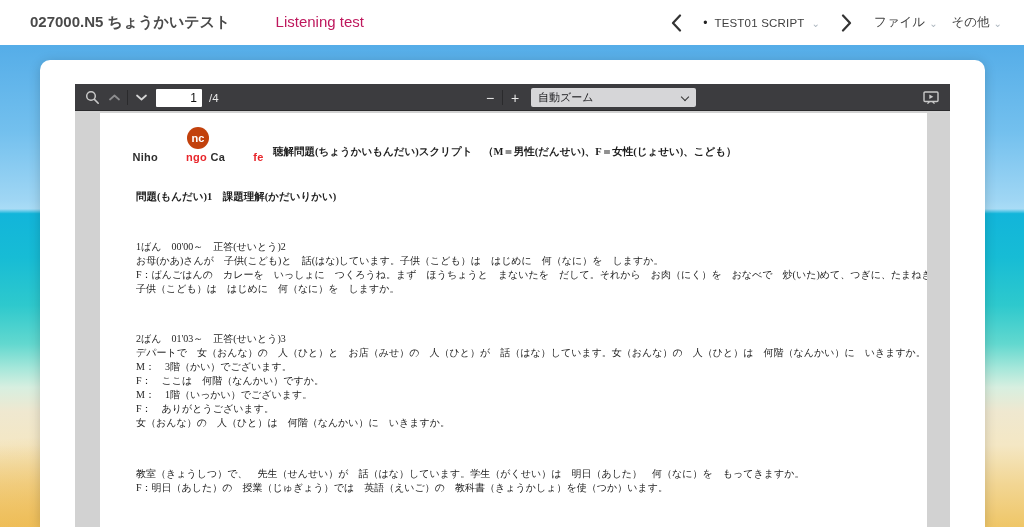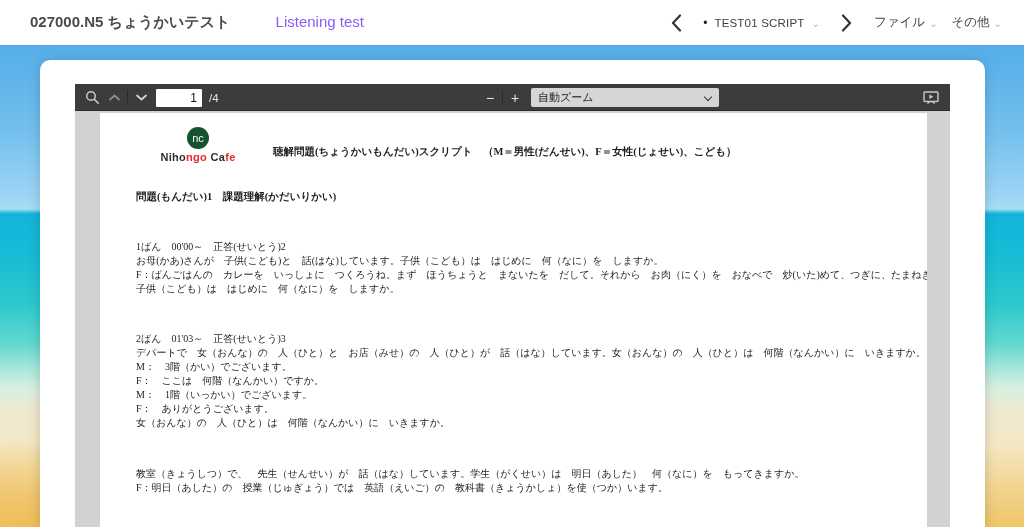--- a/index.html
+++ b/index.html
@@ -4,21 +4,21 @@
 <style>
   * { margin:0; padding:0; box-sizing:border-box; }
   html,body { width:1024px; height:527px; overflow:hidden; background:#fff;
               font-family:"Liberation Sans","DejaVu Sans",sans-serif; }
 
   
   .app-header { position:absolute; top:0; left:0; width:1024px; height:45px;
                 background:#ffffff; display:flex; align-items:center; z-index:5; }
   .app-title { margin-left:30px; font-size:15px; color:#4a4a4a; white-space:nowrap; }
   .app-title .jp { font-weight:700; }
-  .app-title .en { font-weight:400; color:#8b5cf6;padding-left:41px; }
+  .app-title .en { font-weight:400; color:#be185d;padding-left:41px; }
   .header-right { position:absolute; right:22px; top:0; height:45px;
                   display:flex; align-items:center; gap:14px; }
   .nav-chevron { width:26px; height:26px; display:flex; align-items:center; justify-content:center; cursor:pointer; }
   .script-group { display:flex; align-items:center; gap:7px; cursor:pointer; }
   .bullet { font-size:12px; color:#222; line-height:1; }
   .script-label { font-size:11.5px; color:#3f3f3f; letter-spacing:.2px; }
   .menu-item { display:flex; align-items:center; gap:4px; font-size:12.5px; color:#3f3f3f; cursor:pointer; }
   .caret { font-size:10px; color:#aab4bd; line-height:1; transform:translateY(1px); }
 
   
@@ -47,42 +47,42 @@
   .tb-right { position:absolute; right:8px; top:0; height:27px; display:flex; align-items:center; }
   .tb-btn { width:22px; height:22px; display:flex; align-items:center; justify-content:center;
             cursor:pointer; border-radius:2px; }
   .tb-divider { width:1px; height:15px; background:#2a2a2c; margin:0 2px; }
   .page-input { width:46px; height:18px; margin-left:4px; background:#ffffff; border:0;
                 border-radius:1px; font-size:12px; color:#111; text-align:right; padding-right:5px;
                 font-family:"Liberation Sans",sans-serif; }
   .page-total { color:#e8e8e8; font-size:11.5px; margin-left:7px; }
   .minus-plus { color:#e8e8e8; font-size:14px; width:20px; height:22px; display:flex;
                 align-items:center; justify-content:center; cursor:pointer; }
-  .zoom-select { margin-left:6px; width:188px; height:19px; background:#d6d6d8;
+  .zoom-select { margin-left:6px; width:165px; height:19px; background:#d6d6d8;
                  border-radius:2px; display:flex; align-items:center; cursor:pointer;
                  position:relative; }
   .zoom-select-label { font-size:11px; color:#18181b; margin-left:7px; }
   .zoom-select-caret { position:absolute; right:7px; width:7px; height:7px; }
   .zoom-select-caret::before { content:""; position:absolute; left:0; top:0; width:5px; height:5px;
                  border-right:1.4px solid #333; border-bottom:1.4px solid #333; transform:rotate(45deg); }
 
   
   .pdf-page { position:absolute; top:29px; left:25px; width:827px; height:414px;
               background:#ffffff; overflow:hidden; }
   .doc { font-family:"Liberation Serif","DejaVu Serif",serif; color:#1d1d1d; }
   .doc-line { font-size:10px; line-height:14px; white-space:nowrap; }
 
   .logo-row { display:flex; align-items:flex-end; margin:14px 0 0 55px; }
   .logo-block { display:flex; flex-direction:column; align-items:center; width:86px; }
-  .logo-circle { width:22px; height:22px; border-radius:50%; background:#14532d;
+  .logo-circle { width:22px; height:22px; border-radius:50%; background:#c2410c;
                  display:flex; align-items:center; justify-content:center;
-                 color:#fff; font-weight:400; font-size:11px; font-family:"Liberation Sans",sans-serif; }
+                 color:#fff; font-weight:700; font-size:11px; font-family:"Liberation Sans",sans-serif; }
   .logo-text { font-family:"Liberation Sans",sans-serif; font-weight:700; font-size:11px;
                letter-spacing:.3px; margin-top:2px; white-space:nowrap; }
-  .lg-dark { color:#2e2e2e; } .lg-red { color:#e8262b; }
+  .lg-dark { color:#2e2e2e; } .lg-red { color:#e8262b;padding-left:28px; }
   .doc-heading { font-size:10.5px; font-weight:600; margin-left:32px; margin-bottom:4px; white-space:nowrap; }
 
   .doc-body { margin-left:36px; margin-right:10px; }
   .section-title { font-size:10.5px; font-weight:600; margin-top:27px; white-space:nowrap; }
   .q-block { margin-top:0; }
   .q1 { margin-top:17px; } .q2 { margin-top:31px; } .q3 { margin-top:37px; }
   .q-head { font-size:10px; line-height:15px; white-space:nowrap;margin-top:35px; }
 </style>
 </head>
 <body>

